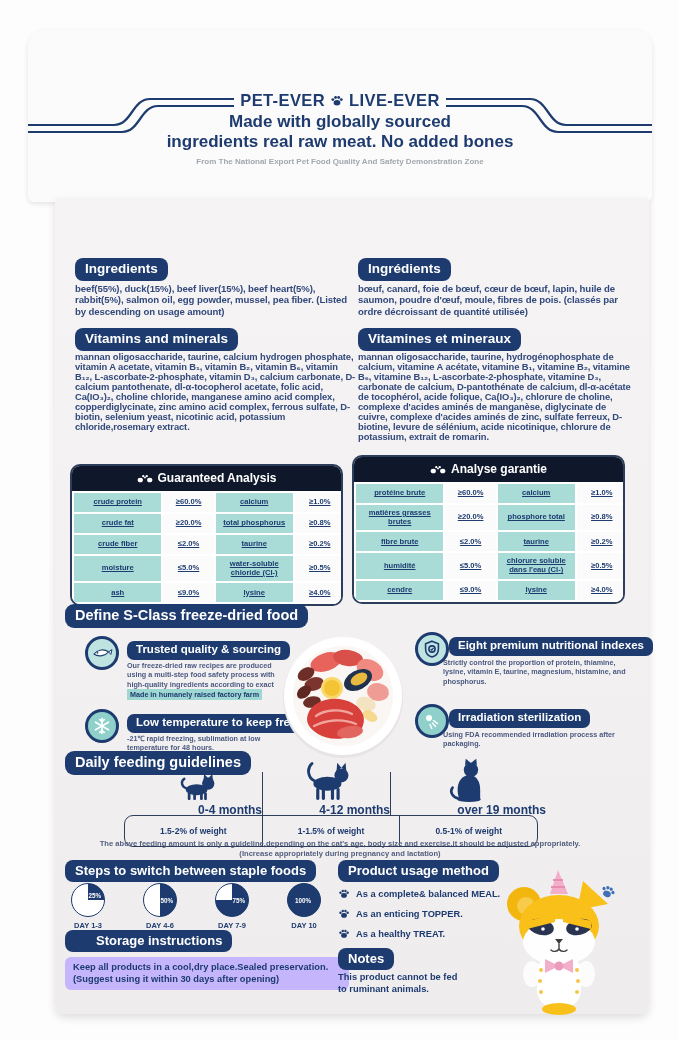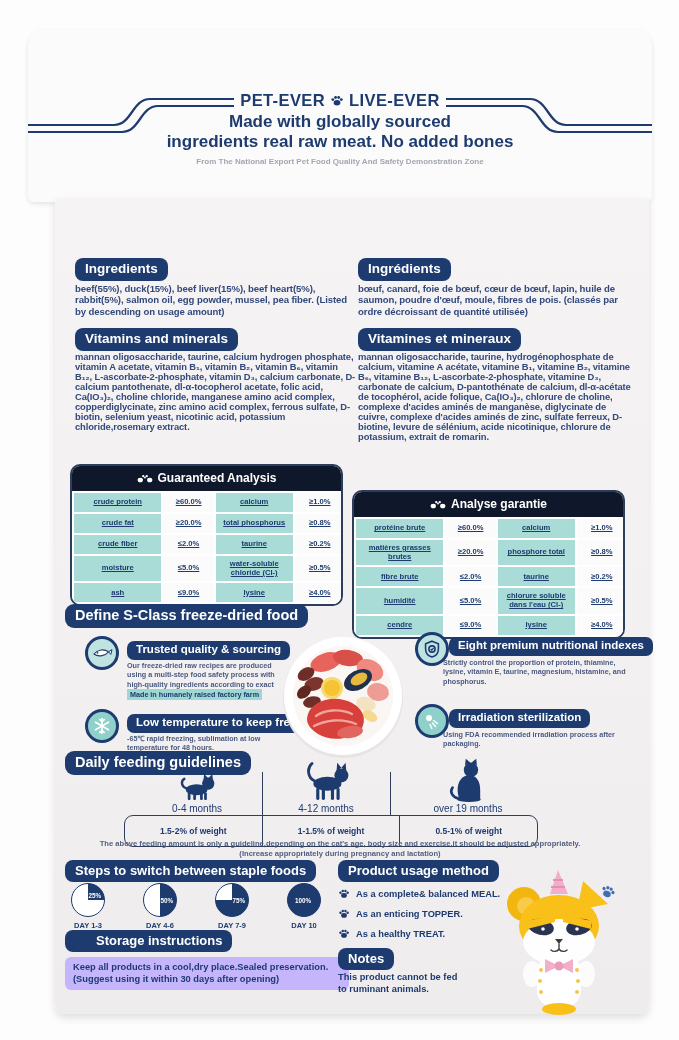--- a/index.html
+++ b/index.html
@@ -18,21 +18,21 @@
   .an-grid { display:grid; grid-template-columns:33% 19% 29% 19%; gap:2px; background:#ffffff; padding:2px; }
   .an-cell { font-size:7.6px; font-weight:bold; color:#1d3b6f; display:flex; align-items:center; justify-content:center; text-align:center; padding:4px 2px; min-height:19px; line-height:1.15;text-decoration:underline; }
   .an-label { background:#a9dbd7; }
   .an-val { background:#fbfbfb; }
   
   .feat-icon { position:absolute; width:34px; height:34px; border-radius:50%; background:#bfe3e0; border:3px solid #1d3b6f; display:flex; align-items:center; justify-content:center; }
   .feat-pill { position:absolute; background:#1d3b6f; color:#fff; font-weight:bold; font-size:11.5px; border-radius:7px; padding:3px 9px 4px; line-height:1; white-space:nowrap; }
   .feat-body { position:absolute; font-size:7.2px; font-weight:bold; color:#4a5a80; line-height:1.3; }
   .hl { background:#9fd8d3; color:#1d3b6f; padding:1px 3px; }
   
-  .month-cell { position:absolute; font-size:10px; font-weight:normal; color:#1d3b6f; text-align:center; }
+  .month-cell { position:absolute; font-size:12px; font-weight:bold; color:#1d3b6f; text-align:right; }
   .amount-table { position:absolute; left:124px; top:815px; width:414px; height:32px; border:1.2px solid #2c3e5c; border-radius:9px; display:flex; background:transparent; }
   .amount-cell { flex:1; display:flex; align-items:center; justify-content:center; font-size:8.5px; font-weight:bold; color:#1d3b6f; border-right:1.2px solid #2c3e5c; }
   .amount-cell:last-child { border-right:none; }
   .vline { position:absolute; width:1.2px; background:#2c3e5c; }
   
   .pie-wrap { position:absolute; width:56px; text-align:center; }
   .pie { position:relative; width:34px; height:34px; margin:0 auto; border-radius:50%; border:1.6px solid #1d3b6f; }
   .pie-label { position:absolute; font-size:6.3px; font-weight:bold; color:#ffffff; }
   .day-label { margin-top:4px; font-size:7.5px; font-weight:bold; color:#1d3b6f; }
   .storage-box { position:absolute; left:65px; top:957px; width:284px; background:#c4b5fd; border-radius:6px; padding:5px 8px; font-size:9.3px; font-weight:bold; color:#1d3b6f; line-height:1.25; }
@@ -110,21 +110,21 @@
         <div class="an-cell an-val">≤5.0%</div>
         <div class="an-cell an-label">water-soluble chloride (Cl-)</div>
         <div class="an-cell an-val">≥0.5%</div>
       <div class="an-cell an-label">ash</div>
         <div class="an-cell an-val">≤9.0%</div>
         <div class="an-cell an-label">lysine</div>
         <div class="an-cell an-val">≥4.0%</div>
     </div>
   </div>
 
-  <div class="an-table" style="left:352px;top:490px;">
+  <div class="an-table" style="left:352px;top:455px;">
     <div class="an-head">
       <svg width="16" height="11" viewBox="0 0 22 14" fill="#ffffff">
           <ellipse cx="4.5" cy="9" rx="3.6" ry="3.2"></ellipse>
           <ellipse cx="17.5" cy="9" rx="3.6" ry="3.2"></ellipse>
           <circle cx="8.6" cy="3.8" r="1.6"></circle>
           <circle cx="11" cy="5.6" r="1.3"></circle>
           <circle cx="13.4" cy="3.8" r="1.6"></circle>
         </svg>
       <span>Analyse garantie</span>
     </div>
@@ -170,21 +170,21 @@
         <line x1="10" y1="2.5" x2="10" y2="17.5"></line>
         <line x1="3.5" y1="6.2" x2="16.5" y2="13.8"></line>
         <line x1="3.5" y1="13.8" x2="16.5" y2="6.2"></line>
         <line x1="7.8" y1="3.6" x2="10" y2="5.8"></line>
         <line x1="12.2" y1="3.6" x2="10" y2="5.8"></line>
         <line x1="7.8" y1="16.4" x2="10" y2="14.2"></line>
         <line x1="12.2" y1="16.4" x2="10" y2="14.2"></line>
       </svg>
   </div>
   <div class="feat-pill" style="left:127px;top:714px;">Low temperature to keep fresh</div>
-  <div class="feat-body" style="left:127px;top:734px;width:155px;">-65℃ rapid freezing, sublimation at low temperature for 48 hours.</div>
+  <div class="feat-body" style="left:127px;top:734px;width:155px;">-21℃ rapid freezing, sublimation at low temperature for 48 hours.</div>
 
   <svg class="abs" style="left:278px;top:632px;" width="130" height="130" viewBox="0 0 130 130">
     <circle cx="65" cy="66" r="60" fill="#e9e4e4"></circle>
     <circle cx="65" cy="64" r="59" fill="#ffffff"></circle>
     <circle cx="65" cy="64" r="50" fill="#faf6f4"></circle>
     <ellipse cx="48" cy="30" rx="16" ry="9" fill="#e8635c" transform="rotate(-18 48 30)"></ellipse>
     <ellipse cx="70" cy="26" rx="15" ry="8" fill="#d94f49" transform="rotate(8 70 26)"></ellipse>
     <ellipse cx="92" cy="38" rx="14" ry="10" fill="#f08a81" transform="rotate(28 92 38)"></ellipse>
     <ellipse cx="100" cy="60" rx="11" ry="9" fill="#ef9d94" transform="rotate(10 100 60)"></ellipse>
     <ellipse cx="28" cy="42" rx="9" ry="6" fill="#6e2e28" transform="rotate(-30 28 42)"></ellipse>

